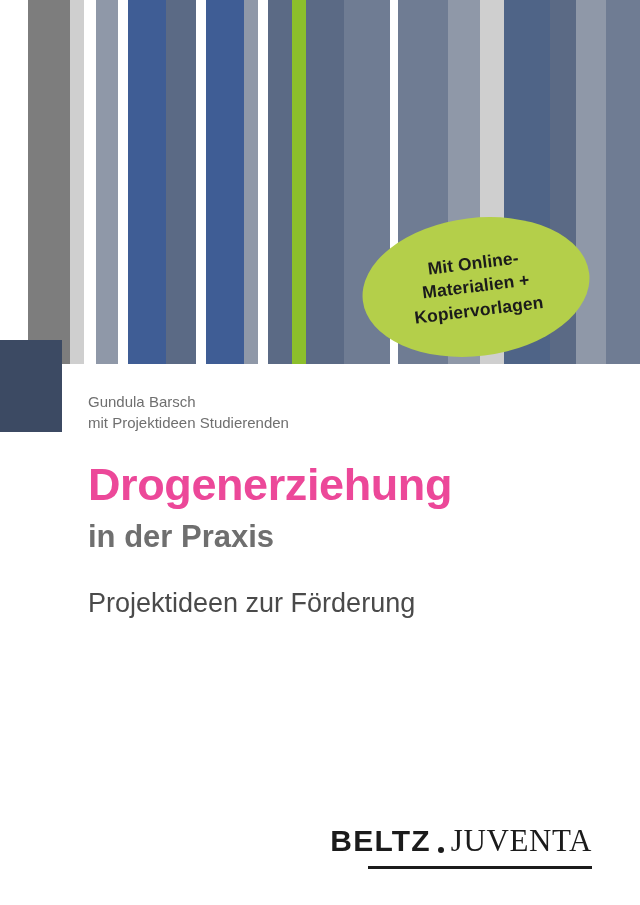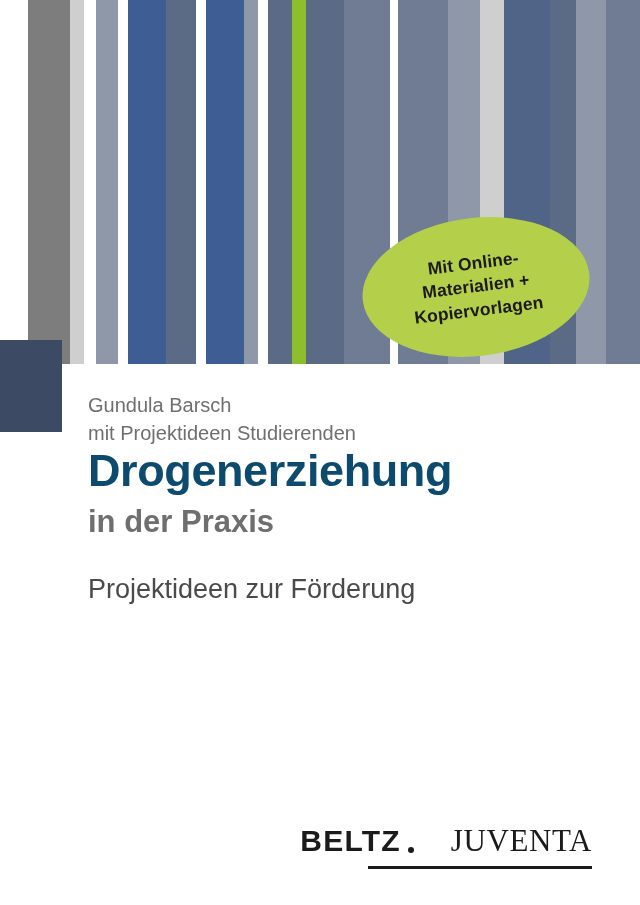--- a/index.html
+++ b/index.html
@@ -70,29 +70,30 @@
   }
 
   
   .text-block {
     position: absolute;
     left: 88px;
     top: 392px;
     width: 500px;
   }
   .author {
-    font-size: 20px;
+    font-size: 15px;
     color: #6f6f6f;
     line-height: 1.38;
     font-weight: normal;
   }
   .title-main {
+    margin-top: 28px;
     font-size: 45px;
     font-weight: bold;
-    color: #0c4a6e;
+    color: #ec4899;
     line-height: 1.05;
     letter-spacing: -0.4px;
   }
   .title-sub {
     margin-top: 11px;
     font-size: 31px;
     font-weight: bold;
     color: #6f6f6f;
     line-height: 1.1;
   }
@@ -122,21 +123,20 @@
     height: 6px;
     background: #1b1b1b;
     border-radius: 50%;
     margin: 0 7px 6px 7px;
     align-self: flex-end;
   }
   .pub-juventa {
     font-family: "Liberation Serif", serif;
     font-size: 31px;
     letter-spacing: 0.6px;
-    margin-left: 30px;
   }
   .pub-rule {
     position: absolute;
     right: 48px;
     bottom: 36px;
     width: 224px;
     height: 3px;
     background: #1b1b1b;
   }
 </style>

